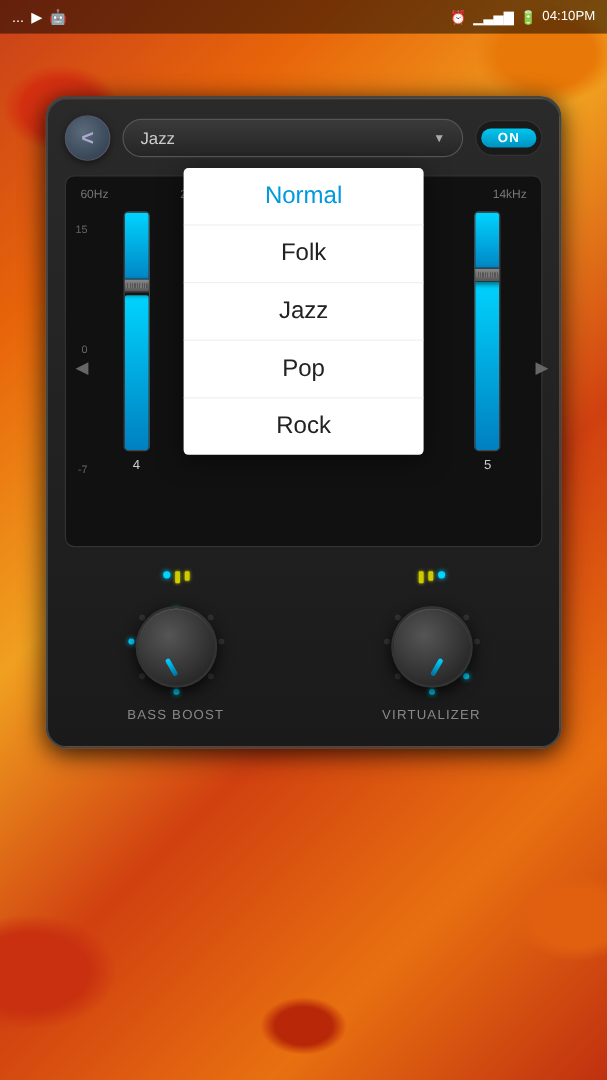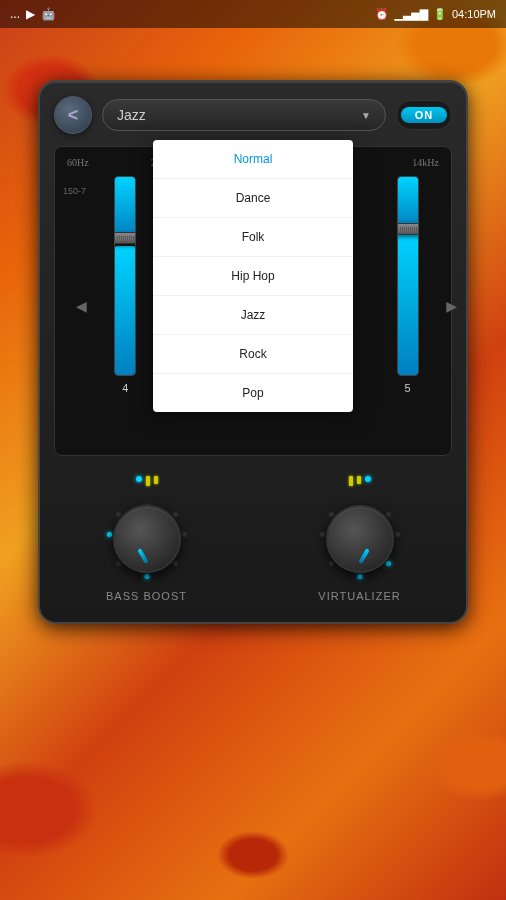--- a/index.html
+++ b/index.html
@@ -165,31 +165,31 @@
       display: flex;
       justify-content: space-between;
       padding: 0 4px;
       margin-bottom: 8px;
     }
 
     .freq-label {
       color: #777;
       font-size: 10px;
       text-align: left;
-      font-family: Liberation Serif, serif;
     }
 
     
     .db-scale {
       display: flex;
-      flex-direction: row;
+      flex-direction: column;
       justify-content: space-between;
       height: 220px;
       padding-top: 10px;
       margin-right: 4px;
+      gap: 32px;
     }
 
     .db-label {
       color: #666;
       font-size: 9px;
       text-align: right;
     }
 
     
     .slider-track {
@@ -366,21 +366,21 @@
       width: 200px;
       background: white;
       border-radius: 4px;
       box-shadow: 0 4px 20px rgba(0,0,0,0.5);
       z-index: 20;
       overflow: hidden;
     }
 
     .dropdown-item {
       padding: 12px 36px;
-      font-size: 12px;
+      font-size: 20px;
       color: #222;
       cursor: pointer;
       border-bottom: 1px solid #f0f0f0;
       text-align: center;
     }
 
     .dropdown-item:last-child {
       border-bottom: none;
     }
 
@@ -544,21 +544,19 @@
           <div class="knob-indicator" style="transform:translateX(-50%) rotate(30deg);"></div>
         </div>
       </div>
       <span class="knob-label">VIRTUALIZER</span>
     </div>
 
   </div>
 
   <div class="dropdown-overlay">
     <div class="dropdown-item selected">Normal</div>
-    <div class="dropdown-item">Dance</div>
     <div class="dropdown-item">Folk</div>
-    <div class="dropdown-item">Hip Hop</div>
     <div class="dropdown-item">Jazz</div>
+    <div class="dropdown-item">Pop</div>
     <div class="dropdown-item">Rock</div>
-    <div class="dropdown-item">Pop</div>
   </div>
 
 </div>
 
 </body></html>

